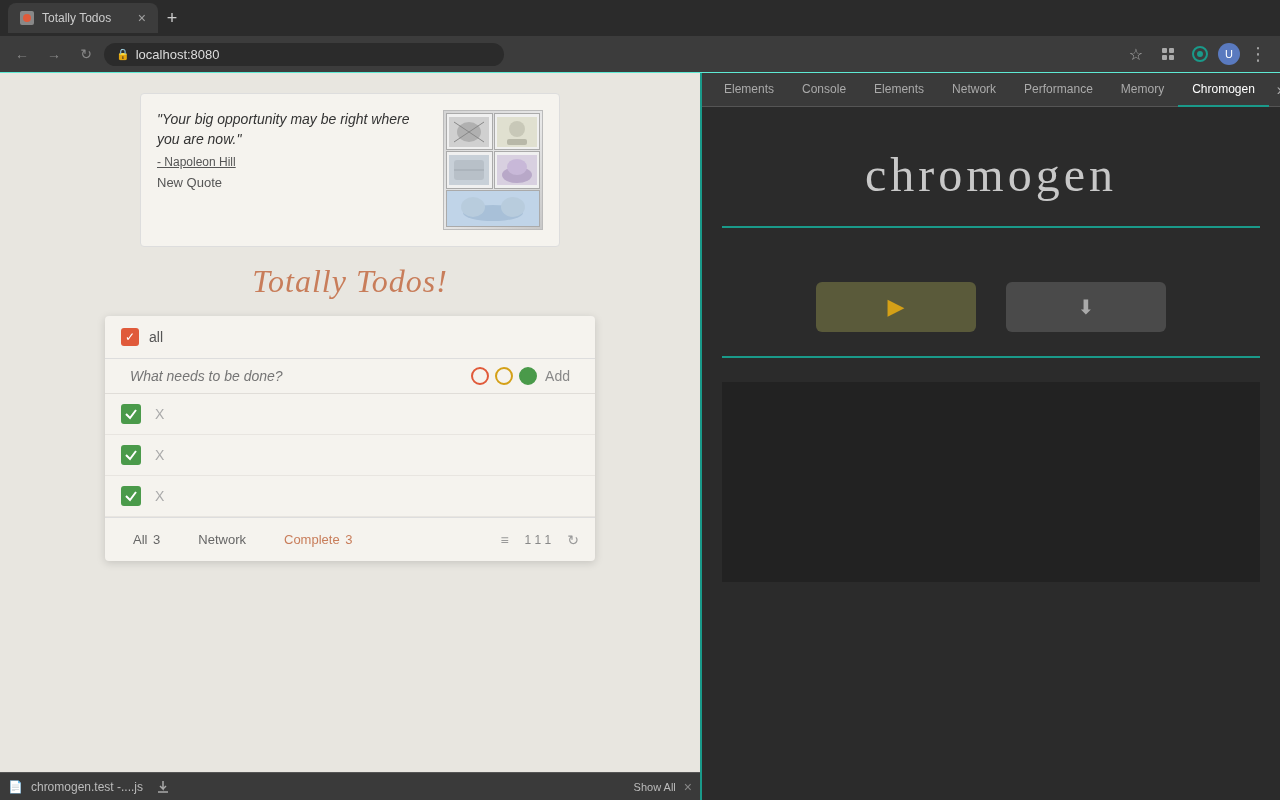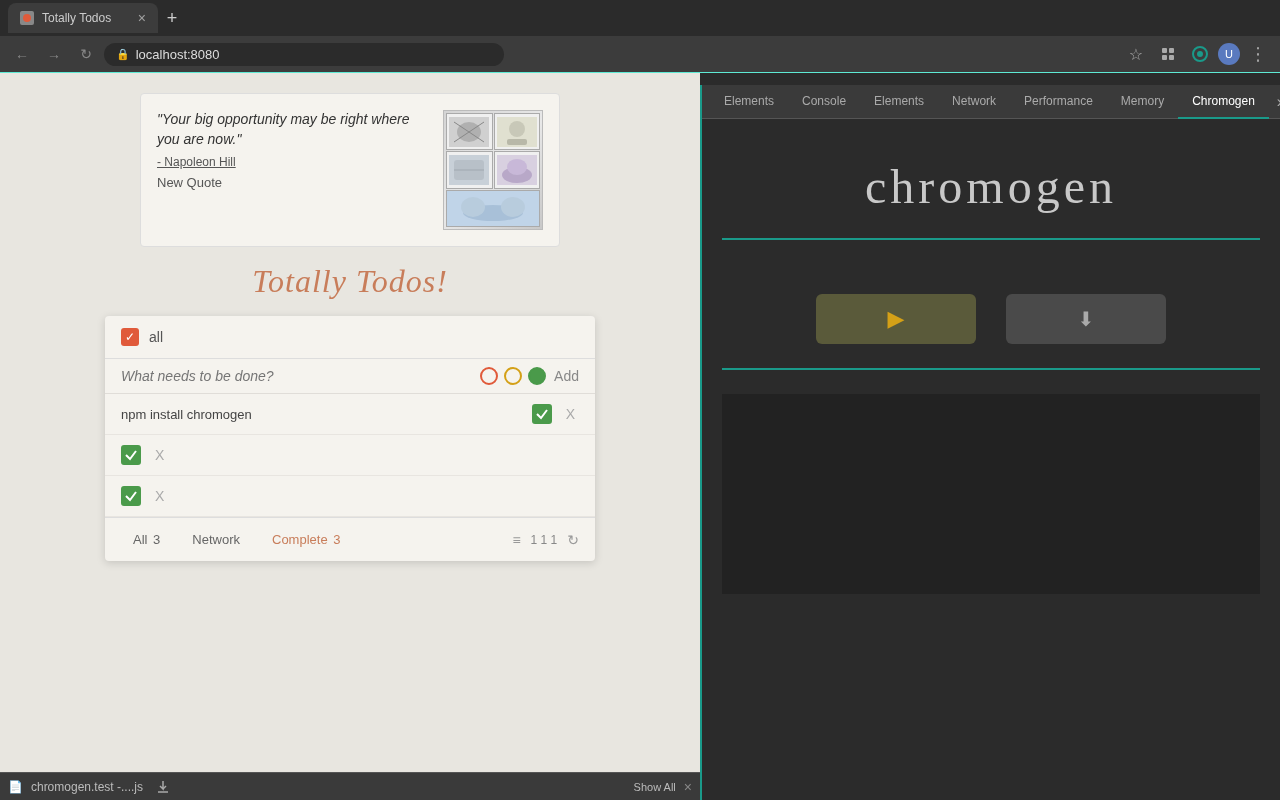--- a/index.html
+++ b/index.html
@@ -207,21 +207,21 @@
       margin-right: 10px;
       flex-shrink: 0;
     }
     .all-label {
       font-size: 14px;
       color: #555;
     }
     .add-row {
       display: flex;
       align-items: center;
-      padding: 8px 16px;
+      padding: 8px 25px;
       border-bottom: 1px solid #e0ddd8;
       gap: 8px;
     }
     .add-input {
       flex: 1;
       border: none;
       background: transparent;
       font-style: italic;
       color: #aaa;
       font-size: 14px;
@@ -271,21 +271,21 @@
       color: #aaa;
       cursor: pointer;
       font-size: 14px;
       padding: 0 4px;
     }
     .todos-footer {
       display: flex;
       align-items: center;
       padding: 8px 12px;
       border-top: 1px solid #ddd;
-      gap: 0;
+      gap: 6px;
     }
     .footer-btn {
       padding: 6px 16px;
       border: none;
       background: transparent;
       font-size: 13px;
       color: #666;
       cursor: pointer;
       border-radius: 3px;
     }
@@ -309,21 +309,20 @@
       padding: 4px;
     }
 
     
     .devtools-panel {
       width: 580px;
       background: #2b2b2b;
       display: flex;
       flex-direction: column;
       border-left: 2px solid #1a9a8a;
-      margin-top: 12px;
     }
     .devtools-tabs {
       display: flex;
       align-items: center;
       background: #3a3a3a;
       height: 34px;
       padding: 0 8px;
       gap: 0;
       border-bottom: 1px solid #555;
     }
@@ -550,21 +549,20 @@
         <input class="add-input" type="text" placeholder="What needs to be done?" style="">
         <div class="priority-circles">
           <div class="circle circle-red"></div>
           <div class="circle circle-yellow"></div>
           <div class="circle circle-green"></div>
         </div>
         <button class="add-btn">Add</button>
       </div>
 
       <div class="todo-item">
-        <span class="todo-text">npm install chromogen</span>
         <div class="todo-checkbox cb-checked">
           <svg width="14" height="14" viewBox="0 0 14 14">
               <polyline points="2,7 6,11 12,3" stroke="white" stroke-width="2" fill="none"></polyline>
             </svg>
         </div>
         <span class="todo-delete">X</span>
       </div>
 
       <div class="todo-item">
         <div class="todo-checkbox cb-checked">

